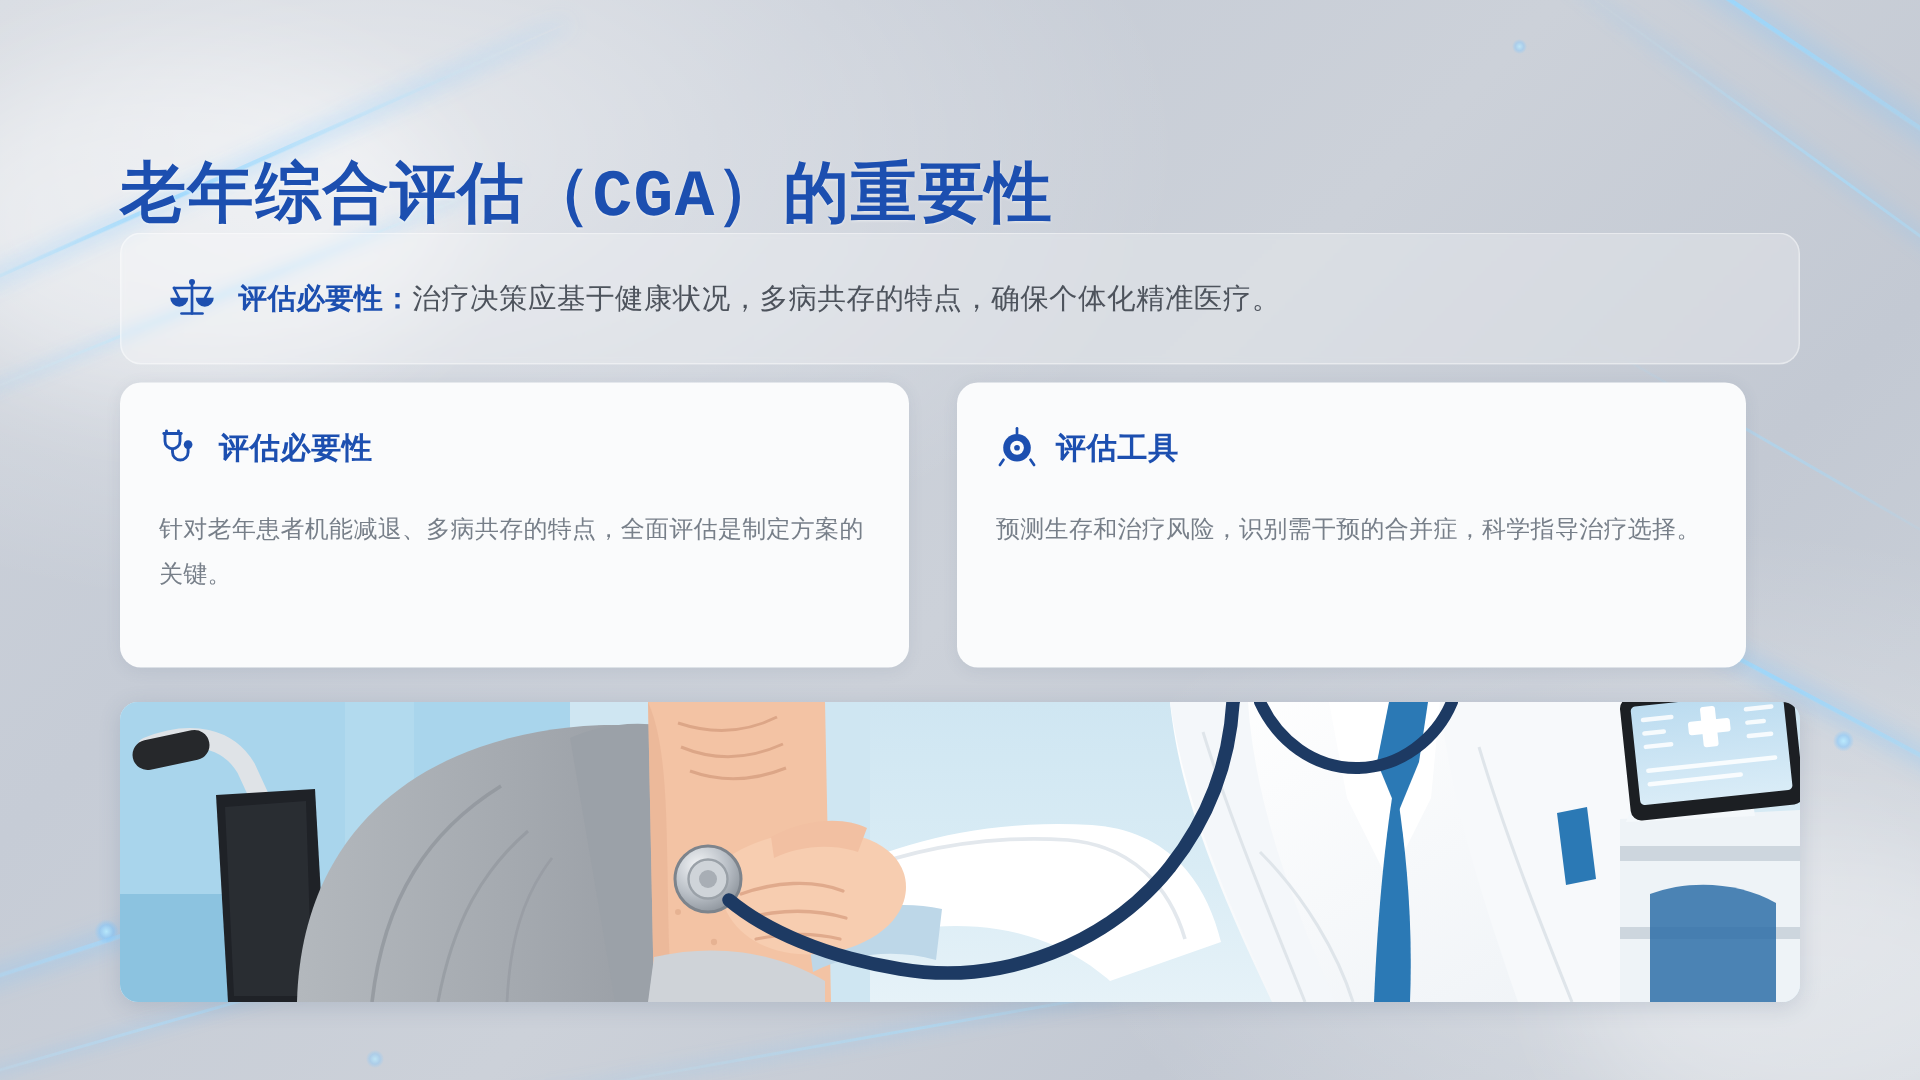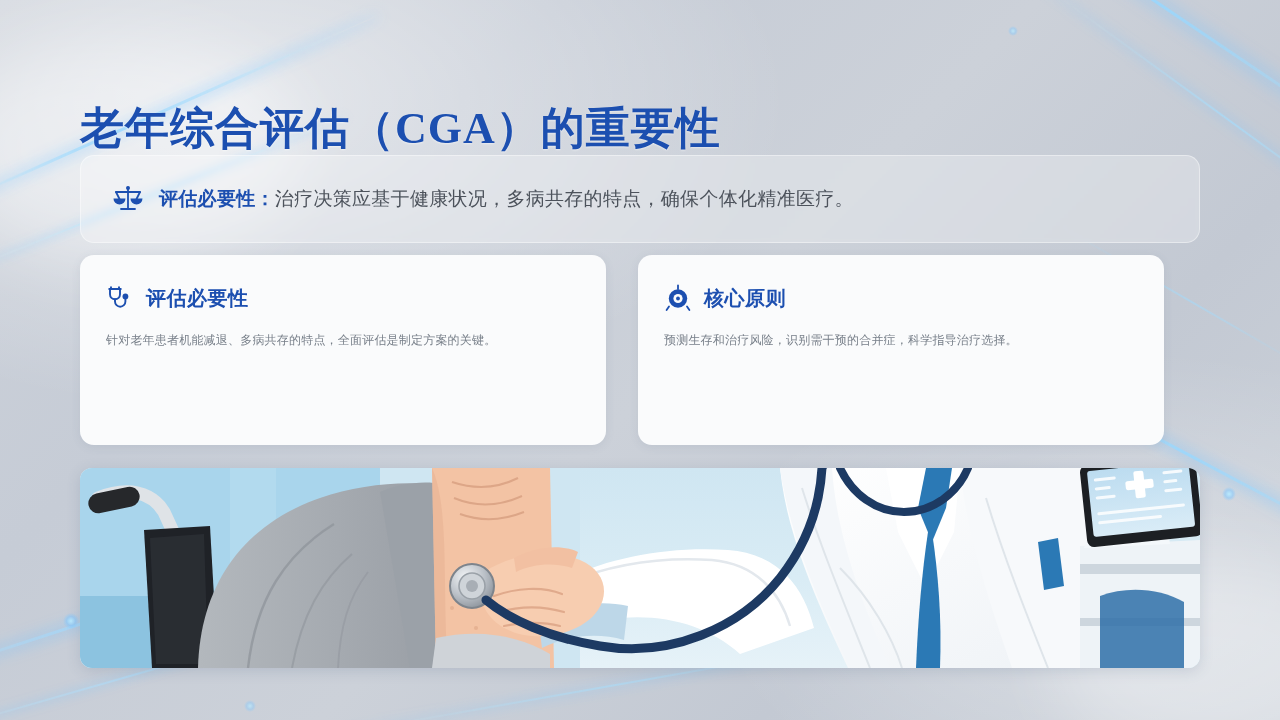--- a/index.html
+++ b/index.html
@@ -5,21 +5,21 @@
   html, body {
     margin: 0;
     padding: 0;
     background: #c9ced6;
   }
   #slide {
     position: relative;
     width: 1280px;
     height: 720px;
     overflow: hidden;
-    font-family: Liberation Serif, serif;
+    font-family: Liberation Mono, monospace;
     background:
       radial-gradient(ellipse 900px 500px at 18% 14%, rgba(255,255,255,0.55) 0%, rgba(255,255,255,0) 62%),
       radial-gradient(ellipse 700px 400px at 88% 82%, rgba(255,255,255,0.35) 0%, rgba(255,255,255,0) 60%),
       linear-gradient(135deg, #cdd2da 0%, #c6ccd6 28%, #ccd1d9 52%, #c3c9d3 74%, #ccd2da 100%);
   }
 
   
   .streak {
     position: absolute;
     transform-origin: center;
@@ -180,22 +180,22 @@
     justify-content: center;
     flex: 0 0 auto;
   }
   .card-title {
     font-size: 20px;
     font-weight: 700;
     color: #1c4fb0;
     letter-spacing: .5px;
   }
   .card-body {
-    margin-top: 12px;
-    font-size: 12px;
+    margin-top: 26px;
+    font-size: 16px;
     line-height: 30px;
     color: #777f89;
     letter-spacing: .2px;
   }
 
   
   .photo {
     position: absolute;
     left: 80px;
     top: 468px;
@@ -277,21 +277,21 @@
             <g stroke="#1c4fb0" stroke-width="1.8" stroke-linecap="round">
               <line x1="14" y1="1.5" x2="14" y2="5"></line>
               <line x1="5" y1="22.5" x2="2.6" y2="26"></line>
               <line x1="23" y1="22.5" x2="25.4" y2="26"></line>
             </g>
             <circle cx="14" cy="14.5" r="9.2" fill="#1c4fb0"></circle>
             <circle cx="14" cy="14.5" r="4.6" fill="#fafbfc"></circle>
             <circle cx="14" cy="14.5" r="1.9" fill="#1c4fb0"></circle>
           </svg>
         </span>
-        <span class="card-title">核心原则</span>
+        <span class="card-title">评估工具</span>
       </div>
       <p class="card-body">预测生存和治疗风险，识别需干预的合并症，科学指导治疗选择。</p>
     </div>
 
 
   </div>
 
   <div class="photo">
     <svg viewBox="0 0 1120 200" preserveAspectRatio="xMidYMid slice" aria-hidden="true">
       <defs>

